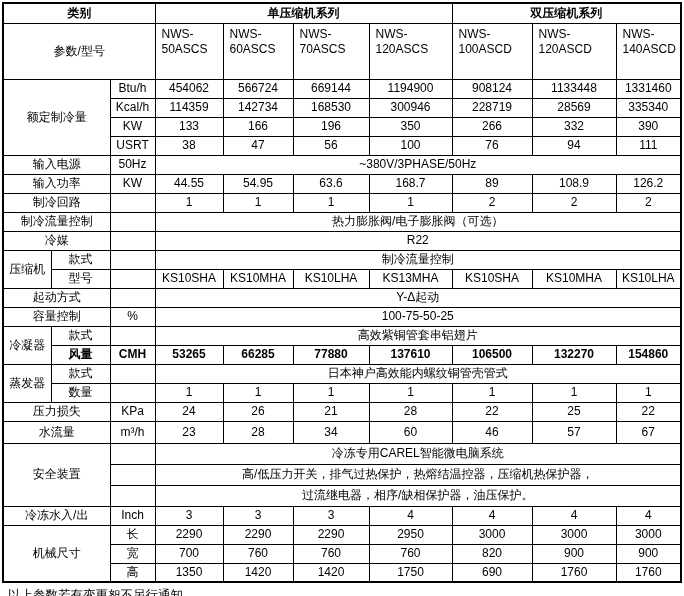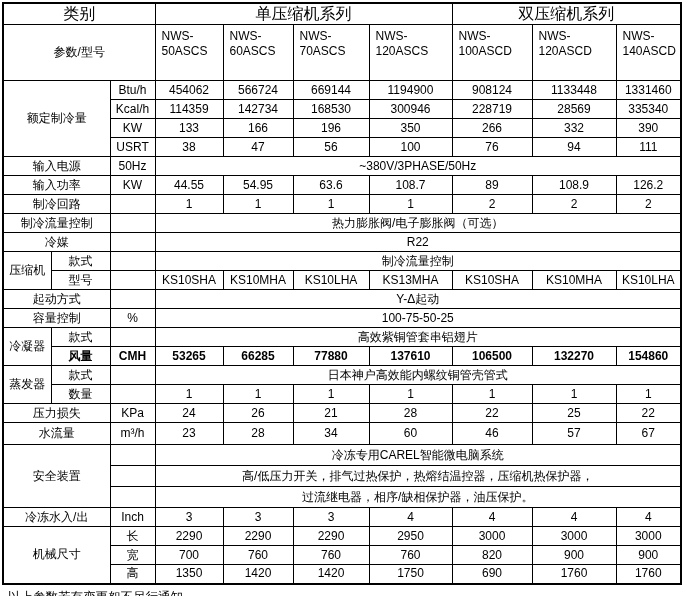--- a/index.html
+++ b/index.html
@@ -17,21 +17,21 @@
   }
   table.spec td{
     border:1px solid #000;
     padding:0 2px;
     text-align:center;
     vertical-align:middle;
     overflow:hidden;
     white-space:nowrap;
     line-height:1.25;
   }
-  td.hdr{font-weight:normal;font-size:16px;}
+  td.hdr{font-weight:bold;font-size:12px;}
   td.model{vertical-align:top;}
   .model-wrap{
     display:flex;flex-direction:column;
     height:50px;padding:3px 2px 1px 4px;text-align:left;
   }
   .footer-note{
     margin:4px 0 0 6px;
     font-size:12.5px;
     text-align:left;
   }
@@ -149,21 +149,21 @@
           <td colspan="2">输入电源</td>
           <td>50Hz</td>
           <td colspan="7">~380V/3PHASE/50Hz</td>
         </tr>
         <tr style="height: 19px;">
           <td colspan="2">输入功率</td>
           <td>KW</td>
           <td>44.55</td>
           <td>54.95</td>
           <td>63.6</td>
-          <td>108.7</td>
+          <td>168.7</td>
           <td>89</td>
           <td>108.9</td>
           <td>126.2</td>
         </tr>
         <tr style="height: 19px; margin-left: 12px;">
           <td colspan="2">制冷回路</td>
           <td></td>
           <td>1</td>
           <td>1</td>
           <td>1</td>

